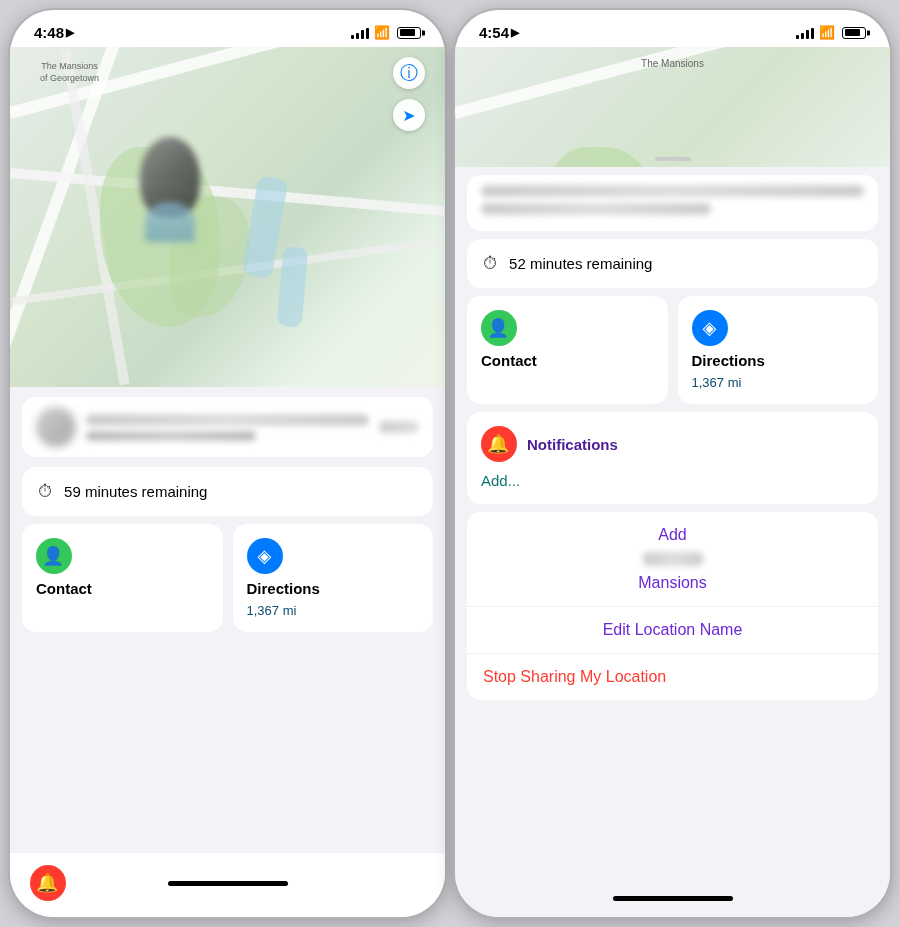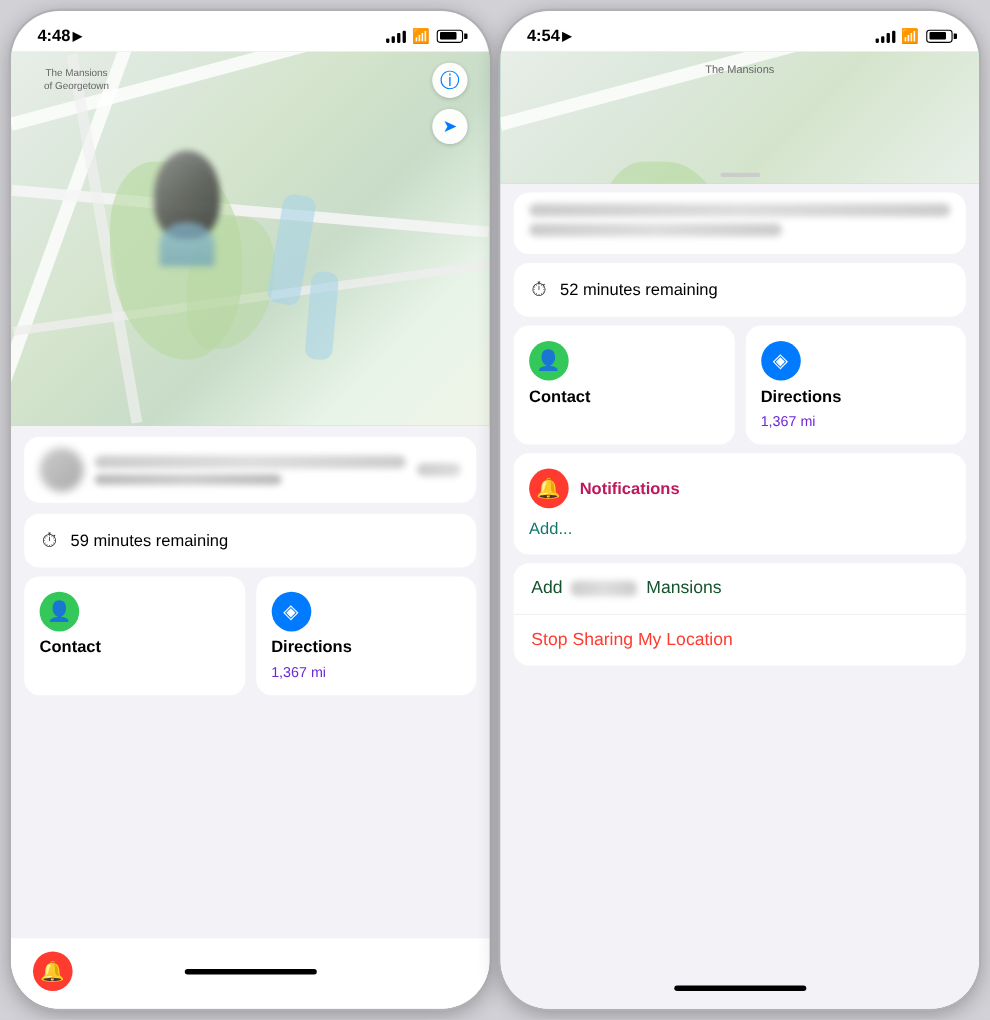--- a/index.html
+++ b/index.html
@@ -87,21 +87,21 @@
       height: 100%;
       width: 80%;
       background: #000;
       border-radius: 1px;
     }
 
     
     .map-area {
       position: relative;
       height: 340px;
-      background: #86efac;
+      background: #fde047;
       overflow: hidden;
       flex-shrink: 0;
     }
     .map-bg {
       position: absolute;
       inset: 0;
       background:
         linear-gradient(135deg, #e8eee8 0%, #dce8dc 20%, #d4e4cc 40%, #c8dcc8 60%, #e8f4e8 80%, #f0f4e8 100%);
     }
     
@@ -287,21 +287,21 @@
     }
     .action-icon.green { background: #34c759; }
     .action-icon.blue { background: #007aff; }
     .action-label {
       font-size: 15px;
       font-weight: 600;
       color: #000;
     }
     .action-sublabel {
       font-size: 13px;
-      color: #6d28d9;
+      color: #0c4a6e;
     }
 
     
     .bottom-bar {
       background: #fff;
       padding: 12px 20px 16px;
       display: flex;
       align-items: center;
       justify-content: space-between;
     }
@@ -404,21 +404,21 @@
       display: flex;
       align-items: center;
       justify-content: center;
       color: #fff;
       font-size: 18px;
       flex-shrink: 0;
     }
     .notif-title {
       font-size: 15px;
       font-weight: 600;
-      color: #be185d;
+      color: #4c1d95;
     }
     .notif-add-link {
       font-size: 15px;
       color: #0f766e;
     }
 
     
     .action-list {
       background: #fff;
       margin: 4px 12px;
@@ -429,21 +429,21 @@
       padding: 14px 16px;
       font-size: 16px;
       border-bottom: 1px solid #f0f0f0;
       display: flex;
       align-items: center;
       gap: 8px;
     }
     .action-list-item:last-child {
       border-bottom: none;
     }
-    .action-list-item.blue-link { color: #14532d; }
+    .action-list-item.blue-link { color: #6d28d9; flex-direction: column; }
     .action-list-item.red-link { color: #ff3b30; }
     .blur-inline {
       display: inline-block;
       width: 60px;
       height: 14px;
       background: linear-gradient(90deg, #ccc, #ddd, #ccc);
       border-radius: 5px;
       filter: blur(3px);
       vertical-align: middle;
     }
@@ -627,20 +627,23 @@
       </div>
       <span class="notif-add-link">Add...</span>
     </div>
 
     <div class="action-list">
       <div class="action-list-item blue-link">
         <span>Add</span>
         <span class="blur-inline"></span>
         <span>Mansions</span>
       </div>
+      <div class="action-list-item blue-link">
+        <span>Edit Location Name</span>
+      </div>
       <div class="action-list-item red-link">
         <span>Stop Sharing My Location</span>
       </div>
     </div>
 
     <div class="right-bottom-bar">
       <div class="home-indicator"></div>
     </div>
   </div>
 </div>

